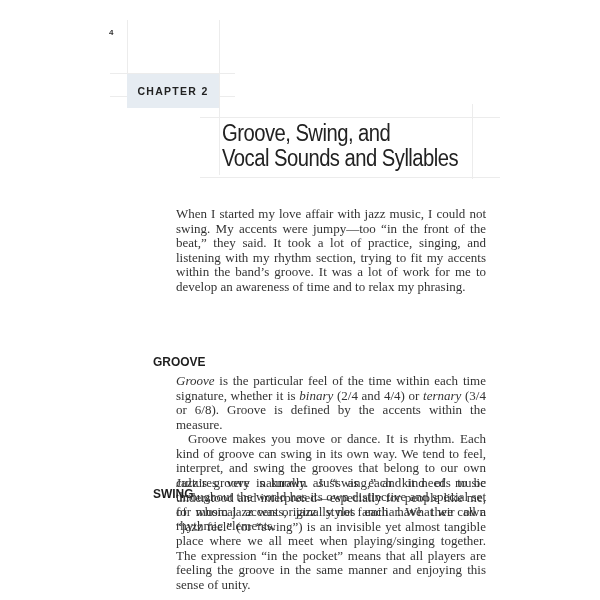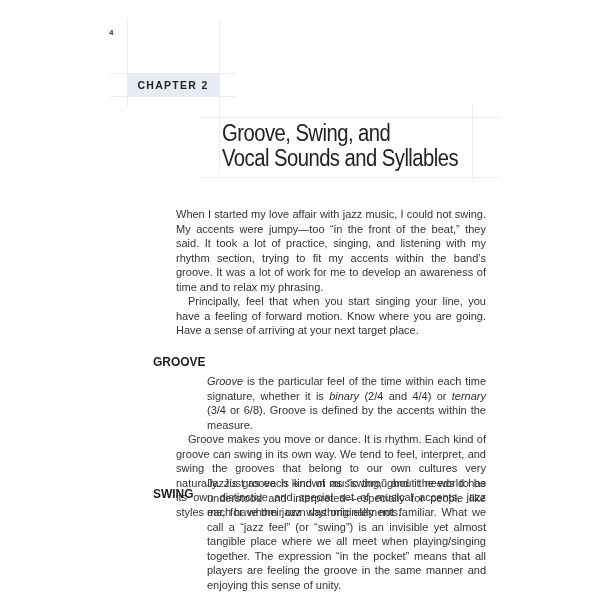--- a/index.html
+++ b/index.html
@@ -25,21 +25,21 @@
       font-family: "Liberation Sans", sans-serif;
       font-size: 8px;
       font-weight: bold;
       color: #333;
     }
     .chapter-box {
       position: absolute;
       left: 127px;
       top: 74px;
       width: 92px;
-      height: 22px;
+      height: 34px;
       background: #e6ecf2;
       display: flex;
       align-items: center;
       justify-content: center;
     }
     .chapter-label {
       font-family: "Liberation Sans", sans-serif;
       font-weight: bold;
       font-size: 10.5px;
       letter-spacing: 1.3px;
@@ -58,31 +58,31 @@
       font-weight: normal;
       margin: 0;
       transform: scaleX(0.88);
       transform-origin: left top;
       white-space: nowrap;
     }
     .body-text {
       position: absolute;
       left: 176px;
       width: 310px;
-      font-family: Liberation Sans, sans-serif;
-      font-size: 11px;
+      font-family: Liberation Serif, serif;
+      font-size: 13px;
       line-height: 14.5px;
       color: #333;
       text-align: justify;
     }
     .body-text p {
       margin: 0;
       text-indent: 12px;
     }
-    .body-text p.noindent { text-indent: 0; margin-left: 31px; }
+    .body-text p.noindent { text-indent: 0; }
     .section-heading {
       position: absolute;
       left: 153px;
       font-family: "Liberation Sans", sans-serif;
       font-weight: bold;
       font-size: 13px;
       color: #1e1e1e;
       margin: 0;
       transform: scaleX(0.92);
       transform-origin: left top;
@@ -107,21 +107,20 @@
   <span class="chapter-label">CHAPTER 2</span>
 </div>
 
 <h1 class="chapter-title">
   <span>Groove, Swing, and</span><br>
   <span>Vocal Sounds and Syllables</span>
 </h1>
 
 <div class="body-text" style="top:207px;">
   <p style="text-indent:0;">When I started my love affair with jazz music, I could not swing. My accents were jumpy—too “in the front of the beat,” they said. It took a lot of practice, singing, and listening with my rhythm section, trying to fit my accents within the band’s groove. It was a lot of work for me to develop an awareness of time and to relax my phrasing.</p>
-  <p>Principally, feel that when you start singing your line, you have a feeling of forward motion. Know where you are going. Have a sense of arriving at your next target place.</p>
 </div>
 
 <h2 class="section-heading" style="top:354px;">GROOVE</h2>
 
 <div class="body-text" style="top:374px;">
   <p class="noindent"><em>Groove</em><span> is the particular feel of the time within each time signature, whether it is </span><em>binary</em><span> (2/4 and 4/4) or </span><em>ternary</em><span> (3/4 or 6/8). Groove is defined by the accents within the measure.</span></p>
   <p>Groove makes you move or dance. It is rhythm. Each kind of groove can swing in its own way. We tend to feel, interpret, and swing the grooves that belong to our own cultures very naturally. Just as each kind of music throughout the world has its own distinctive and special set of musical accents, jazz styles each have their own rhythmic elements.</p>
 </div>
 
 <h2 class="section-heading" style="top:486px;">SWING</h2>

